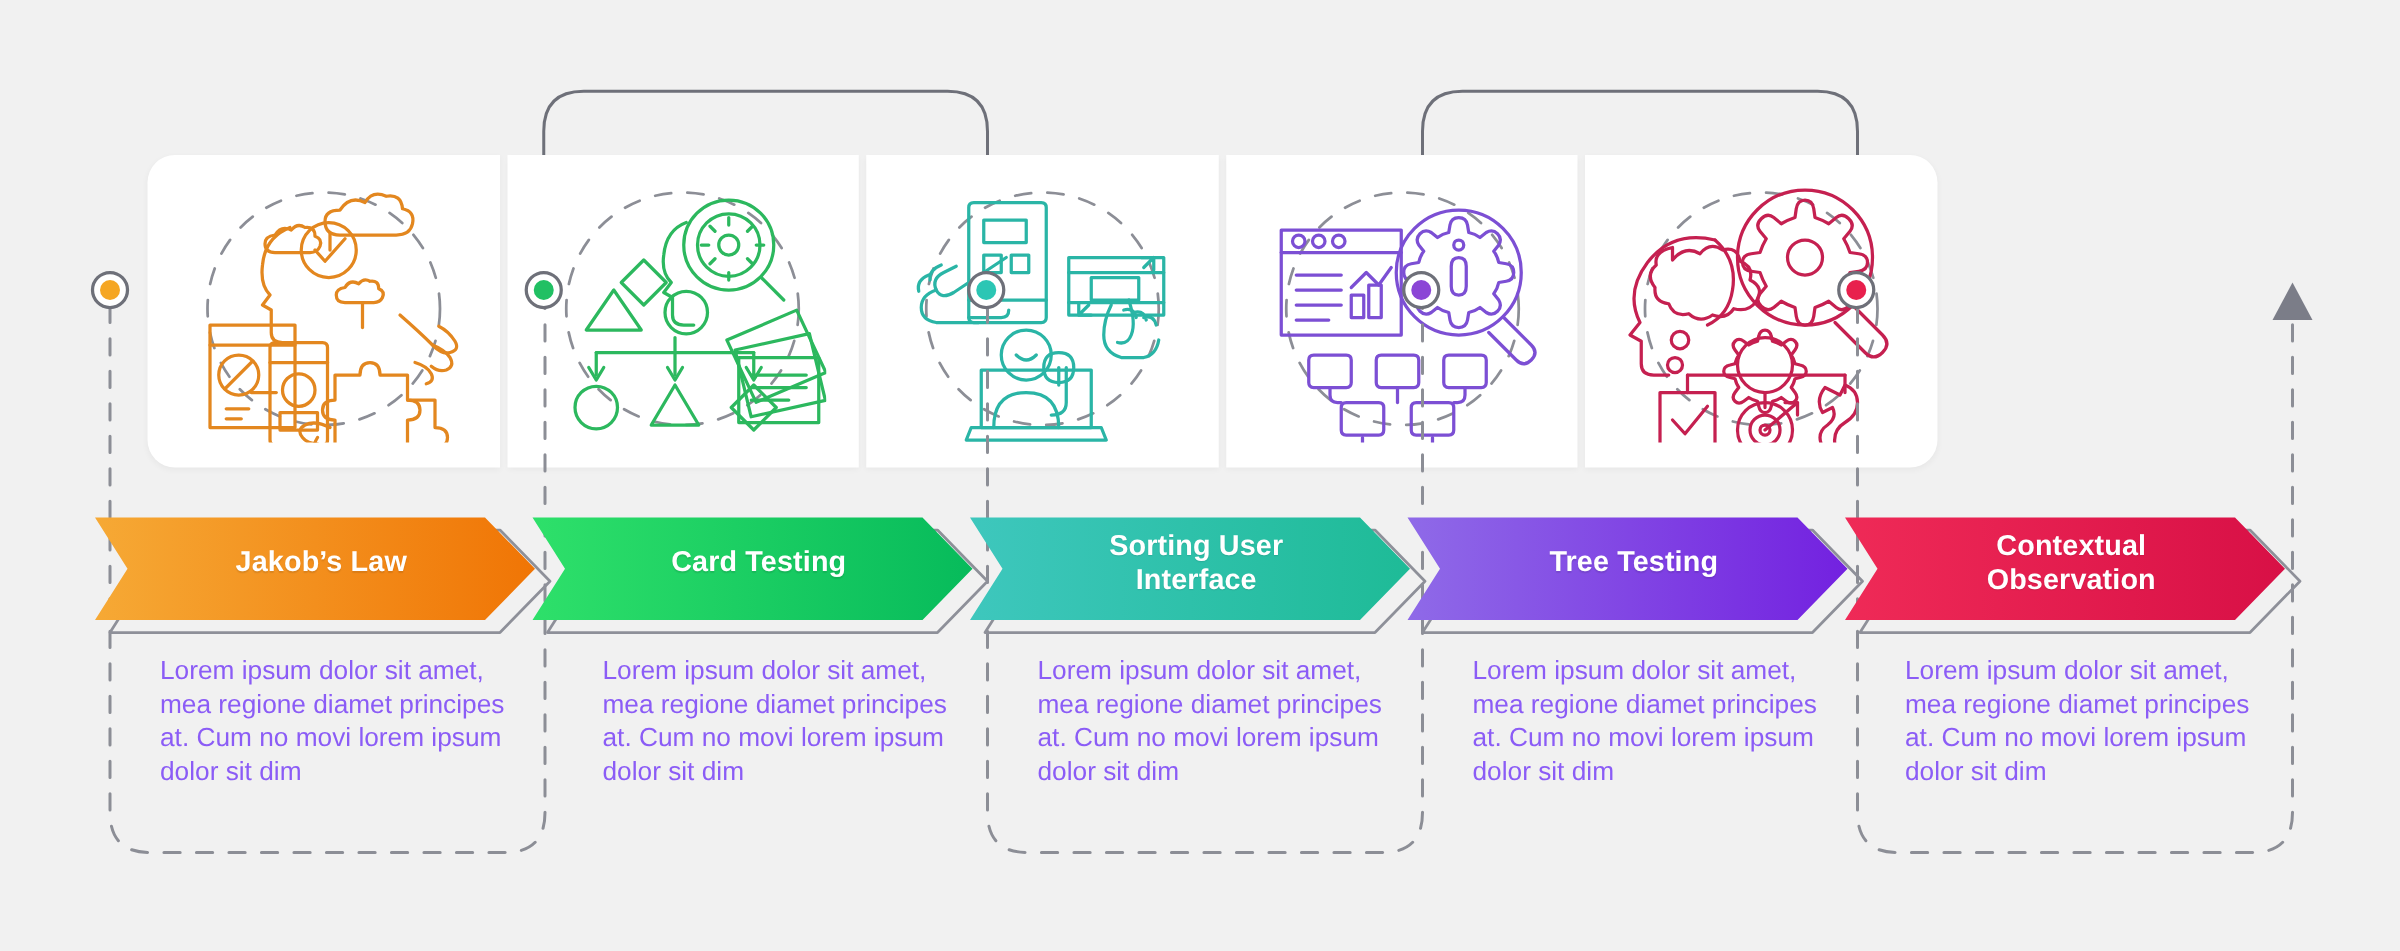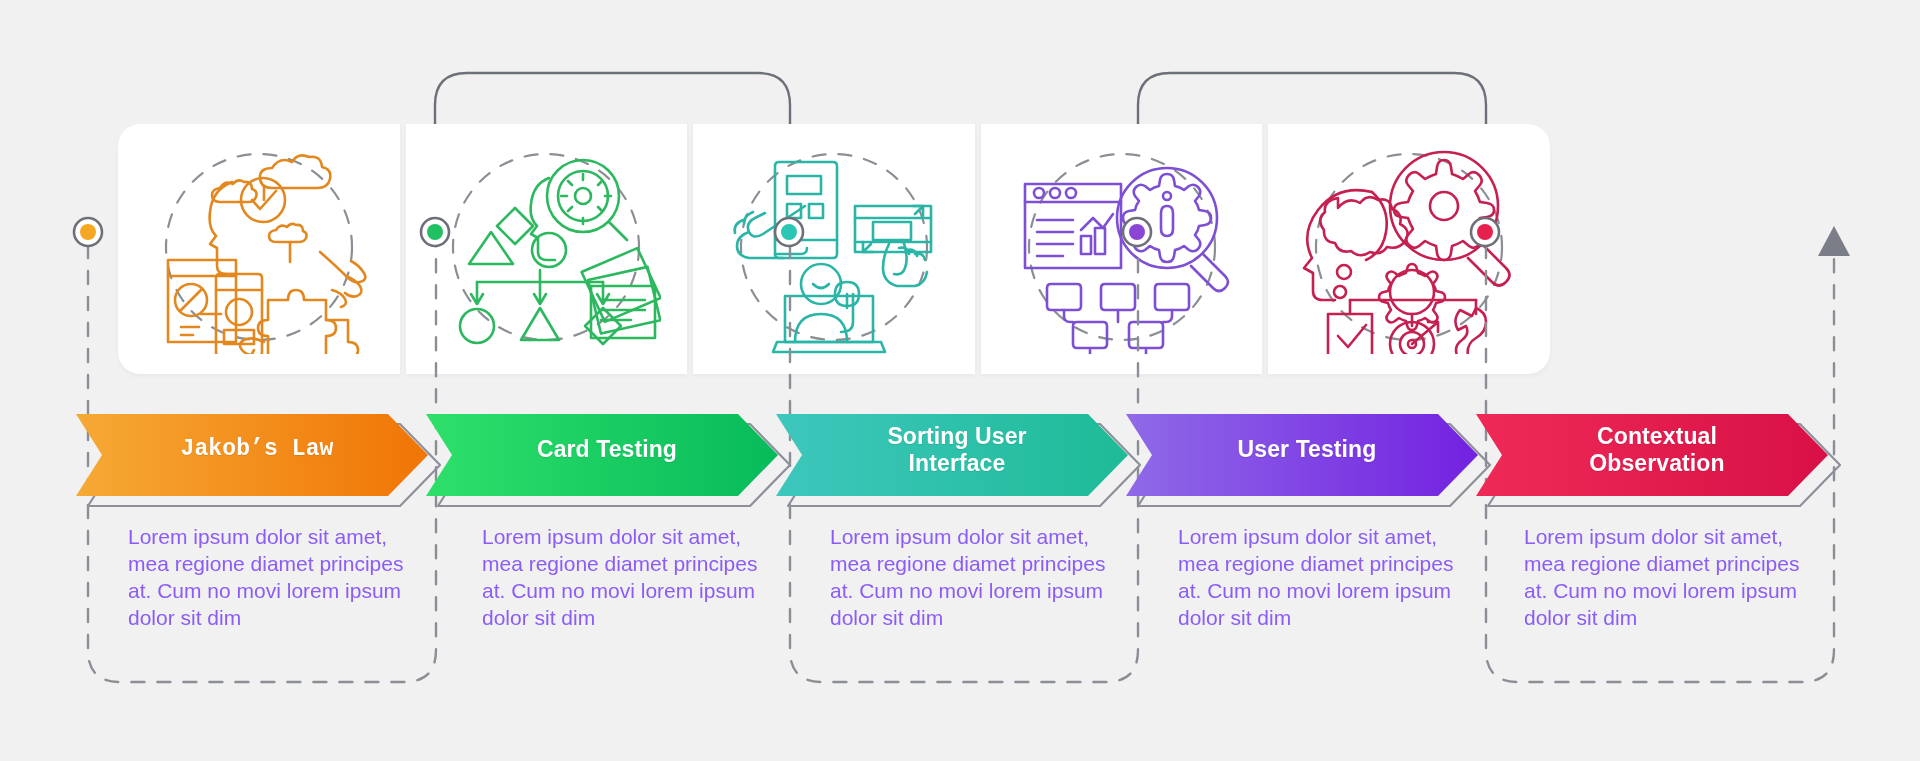--- a/index.html
+++ b/index.html
@@ -356,31 +356,31 @@
     <g>
       <path d="M76 414 L388 414 L428 455 L388 496 L76 496 L102 455 Z" fill="url(#g0)"></path>
       <path d="M426 414 L738 414 L778 455 L738 496 L426 496 L452 455 Z" fill="url(#g1)"></path>
       <path d="M776 414 L1088 414 L1128 455 L1088 496 L776 496 L802 455 Z" fill="url(#g2)"></path>
       <path d="M1126 414 L1438 414 L1478 455 L1438 496 L1126 496 L1152 455 Z" fill="url(#g3)"></path>
       <path d="M1476 414 L1788 414 L1828 455 L1788 496 L1476 496 L1502 455 Z" fill="url(#g4)"></path>
     </g>
   </svg>
 
   <div class="banner-row" style="pointer-events:none;">
-    <div class="banner" style="left:0;width:352px;background:none;pointer-events:auto;font-family:Liberation Mono, monospace;">
+    <div class="banner" style="left:0;width:352px;background:none;pointer-events:auto;">
       <span class="banner-label">Jakob’s Law</span>
     </div>
     <div class="banner" style="left:350px;width:352px;background:none;pointer-events:auto;">
       <span class="banner-label">Card Testing</span>
     </div>
     <div class="banner" style="left:700px;width:352px;background:none;pointer-events:auto;">
       <span class="banner-label" style="max-width:215px;">Sorting User Interface</span>
     </div>
     <div class="banner" style="left:1050px;width:352px;background:none;pointer-events:auto;">
-      <span class="banner-label">User Testing</span>
+      <span class="banner-label">Tree Testing</span>
     </div>
     <div class="banner" style="left:1400px;width:352px;background:none;pointer-events:auto;">
       <span class="banner-label" style="max-width:215px;">Contextual Observation</span>
     </div>
   </div>
 
   <div class="desc" style="left:128px;">Lorem ipsum dolor sit amet, mea regione diamet principes at. Cum no movi lorem ipsum dolor sit dim</div>
   <div class="desc" style="left:482px;">Lorem ipsum dolor sit amet, mea regione diamet principes at. Cum no movi lorem ipsum dolor sit dim</div>
   <div class="desc" style="left:830px;">Lorem ipsum dolor sit amet, mea regione diamet principes at. Cum no movi lorem ipsum dolor sit dim</div>
   <div class="desc" style="left:1178px;">Lorem ipsum dolor sit amet, mea regione diamet principes at. Cum no movi lorem ipsum dolor sit dim</div>

